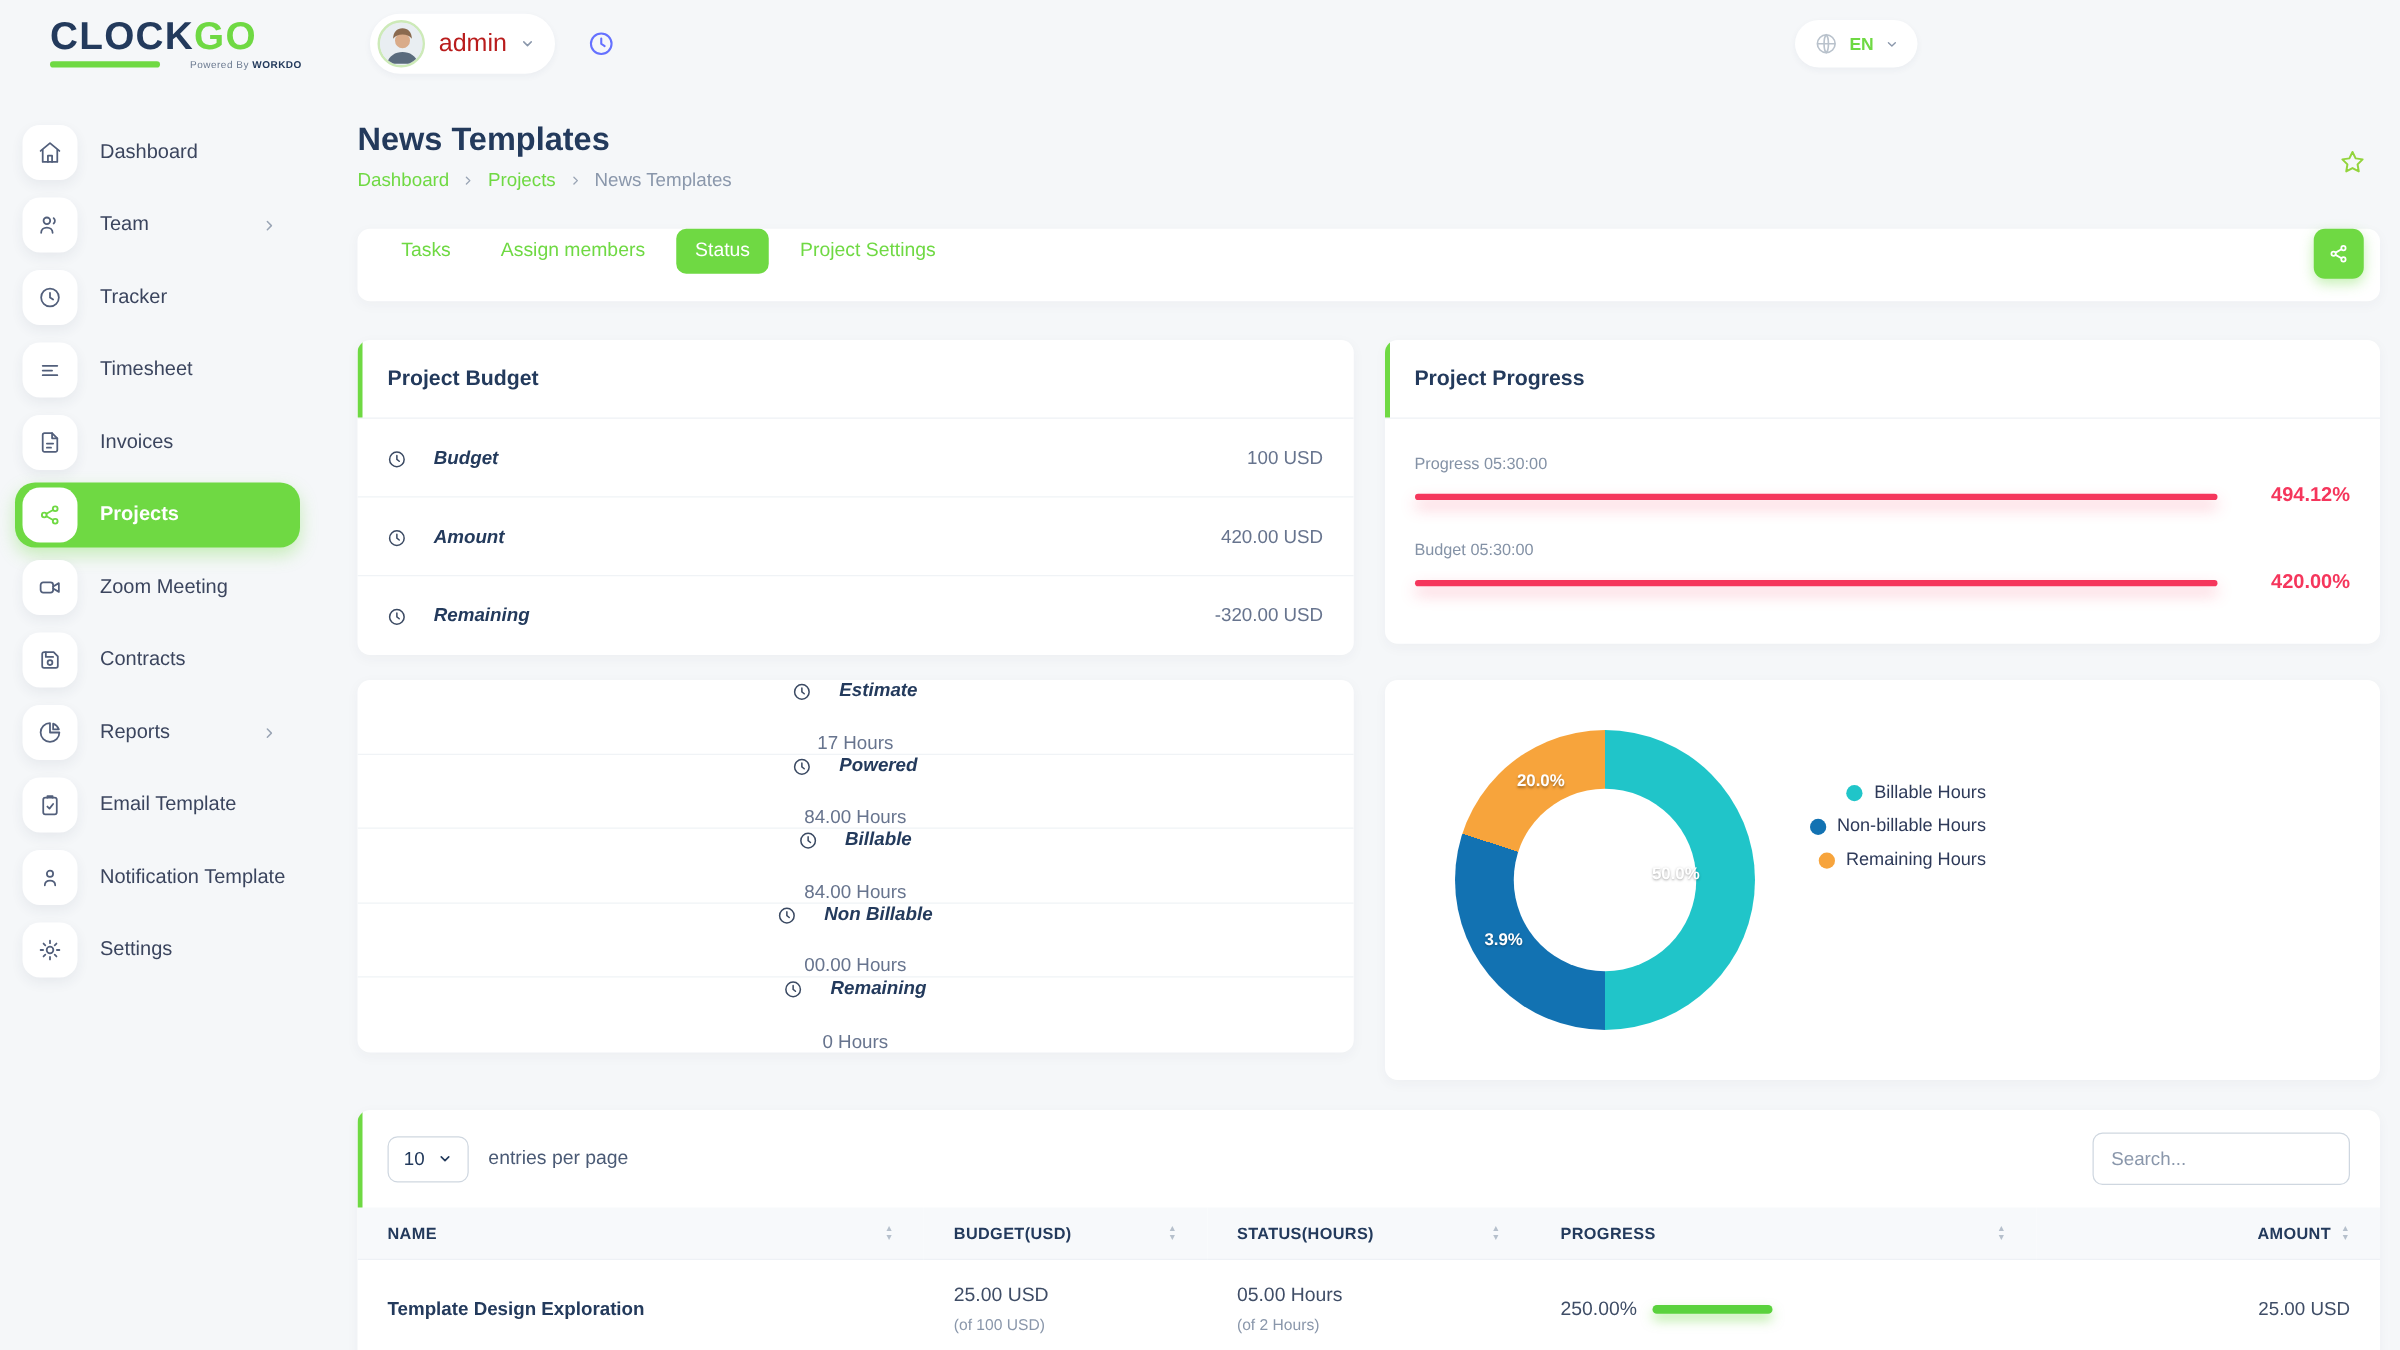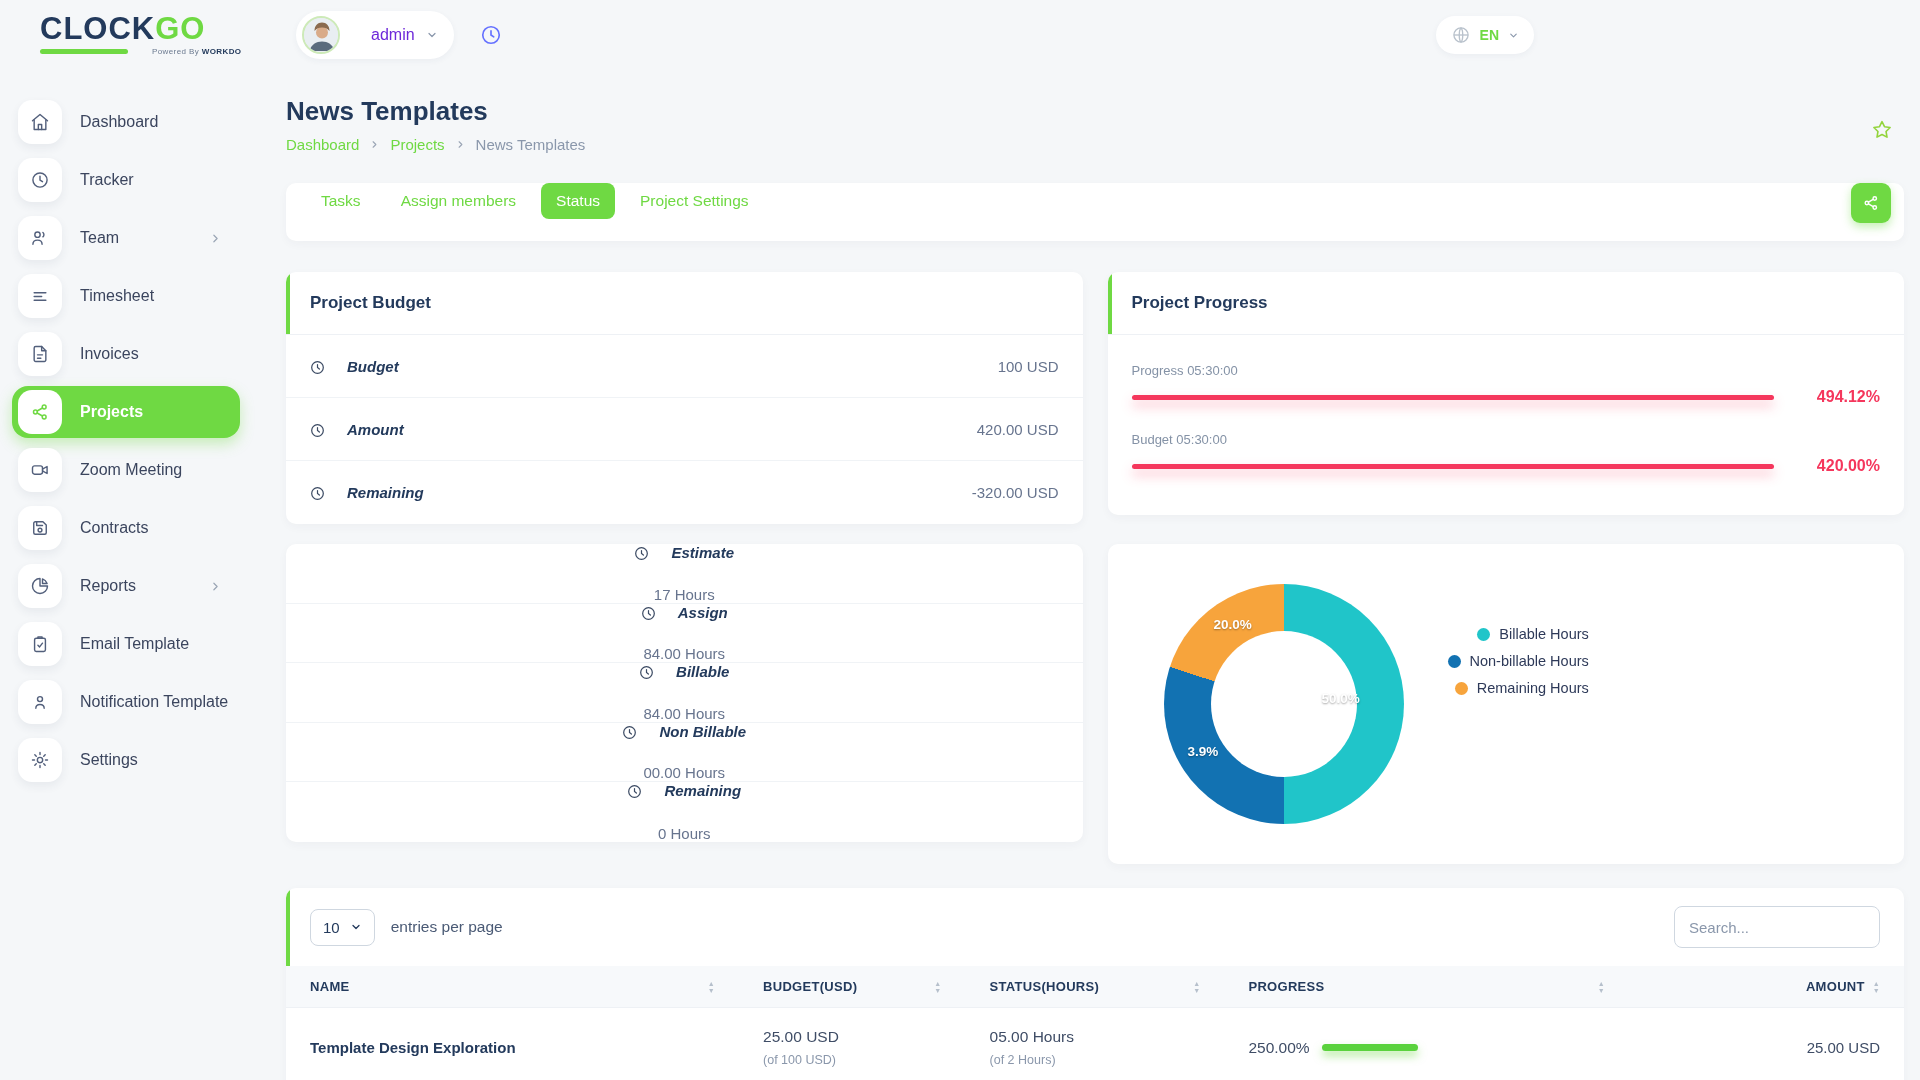--- a/index.html
+++ b/index.html
@@ -18,21 +18,21 @@
   .logo-line1 { font-size:31px; font-weight:bold; letter-spacing:1px; line-height:30px; }
   .logo-clock { color:#233a5c; }
   .logo-go { color:#6fd943; }
   .logo-line2 { display:flex; align-items:center; gap:24px; margin-top:3px; }
   .logo-underline { width:88px; height:5px; border-radius:3px; background:#6fd943; }
   .powered { font-size:8px; color:#6b7a90; letter-spacing:.4px; }
   .powered b { color:#233a5c; }
   .user-chip { margin-left:46px; background:#ffffff; border-radius:26px; padding:5px 16px 5px 6px;
                display:flex; align-items:center; gap:11px; box-shadow:0 2px 6px rgba(40,60,90,.05); cursor:pointer; }
   .avatar { width:38px; height:38px; border-radius:50%; overflow:hidden; border:2px solid #cdeab8; background:#e9eef2; }
-  .user-name { font-size:16px; color:#6d28d9;margin-left:20px; }
+  .user-name { font-size:20px; color:#b91c1c; }
   .chev { color:#8a97ab; }
   .timer-btn { margin-left:26px; cursor:pointer; }
   .lang-pill { margin-left:auto; margin-right:22px; background:#fff; border-radius:22px; padding:9px 15px;
                display:flex; align-items:center; gap:9px; cursor:pointer; box-shadow:0 2px 6px rgba(40,60,90,.05); }
   .lang-code { color:#6fd943; font-size:14px; font-weight:bold; }
 
   
   .sidebar { position:absolute; top:70px; left:0; width:250px; bottom:0; padding-top:26px; }
   .side-item { display:flex; align-items:center; gap:18px; height:52px; margin:0 10px 6px 12px;
                padding:4px 10px 4px 6px; border-radius:16px; cursor:pointer; position:relative; }
@@ -188,42 +188,42 @@
           <path d="M3 10.5 12 3l9 7.5"></path>
           <path d="M5 9.5V21h14V9.5"></path>
           <path d="M10 21v-6h4v6"></path>
         </svg>
     </div>
     <span class="side-label">Dashboard</span>
   </div>
 
   <div class="side-item">
     <div class="icon-box">
-      <svg width="20" height="20" viewBox="0 0 24 24" fill="none" stroke="currentColor" stroke-width="1.7" stroke-linecap="round">
-          <circle cx="12" cy="12" r="8.5"></circle>
-          <path d="M12 7.5V12l3 2"></path>
-        </svg>
-    </div>
-    <span class="side-label">Tracker</span>
-  </div>
-
-  <div class="side-item">
-    <div class="icon-box">
       <svg width="20" height="20" viewBox="0 0 24 24" fill="none" stroke="currentColor" stroke-width="1.7" stroke-linecap="round" stroke-linejoin="round">
           <circle cx="9" cy="8" r="3.2"></circle>
           <path d="M3.5 19.5c0-3 2.4-5 5.5-5s5.5 2 5.5 5"></path>
           <path d="M15.5 5.4a3.4 3.4 0 0 1 0 5.2"></path>
         </svg>
     </div>
     <span class="side-label">Team</span>
     <span class="side-chev">
       <svg width="13" height="13" viewBox="0 0 24 24" fill="none" stroke="currentColor" stroke-width="2.2" stroke-linecap="round" stroke-linejoin="round">
           <path d="m9 6 6 6-6 6"></path>
         </svg>
     </span>
+  </div>
+
+  <div class="side-item">
+    <div class="icon-box">
+      <svg width="20" height="20" viewBox="0 0 24 24" fill="none" stroke="currentColor" stroke-width="1.7" stroke-linecap="round">
+          <circle cx="12" cy="12" r="8.5"></circle>
+          <path d="M12 7.5V12l3 2"></path>
+        </svg>
+    </div>
+    <span class="side-label">Tracker</span>
   </div>
 
   <div class="side-item">
     <div class="icon-box">
       <svg width="20" height="20" viewBox="0 0 24 24" fill="none" stroke="currentColor" stroke-width="1.7" stroke-linecap="round">
           <path d="M5 8h14"></path>
           <path d="M5 12.5h9"></path>
           <path d="M5 17h14"></path>
         </svg>
     </div>
@@ -434,21 +434,21 @@
           <span class="stat-label">Estimate</span>
         </div>
         <span class="stat-value">17 Hours</span>
       </div>
       <div class="stat-row">
         <div class="stat-left">
           <svg class="row-clock" width="15" height="15" viewBox="0 0 16 16" fill="none" stroke="currentColor" stroke-width="1.3" stroke-linecap="round">
               <circle cx="8" cy="8" r="6.2"></circle>
               <path d="M8 4.8V8l2 1.6"></path>
             </svg>
-          <span class="stat-label">Assign</span>
+          <span class="stat-label">Powered</span>
         </div>
         <span class="stat-value">84.00 Hours</span>
       </div>
       <div class="stat-row">
         <div class="stat-left">
           <svg class="row-clock" width="15" height="15" viewBox="0 0 16 16" fill="none" stroke="currentColor" stroke-width="1.3" stroke-linecap="round">
               <circle cx="8" cy="8" r="6.2"></circle>
               <path d="M8 4.8V8l2 1.6"></path>
             </svg>
           <span class="stat-label">Billable</span>

